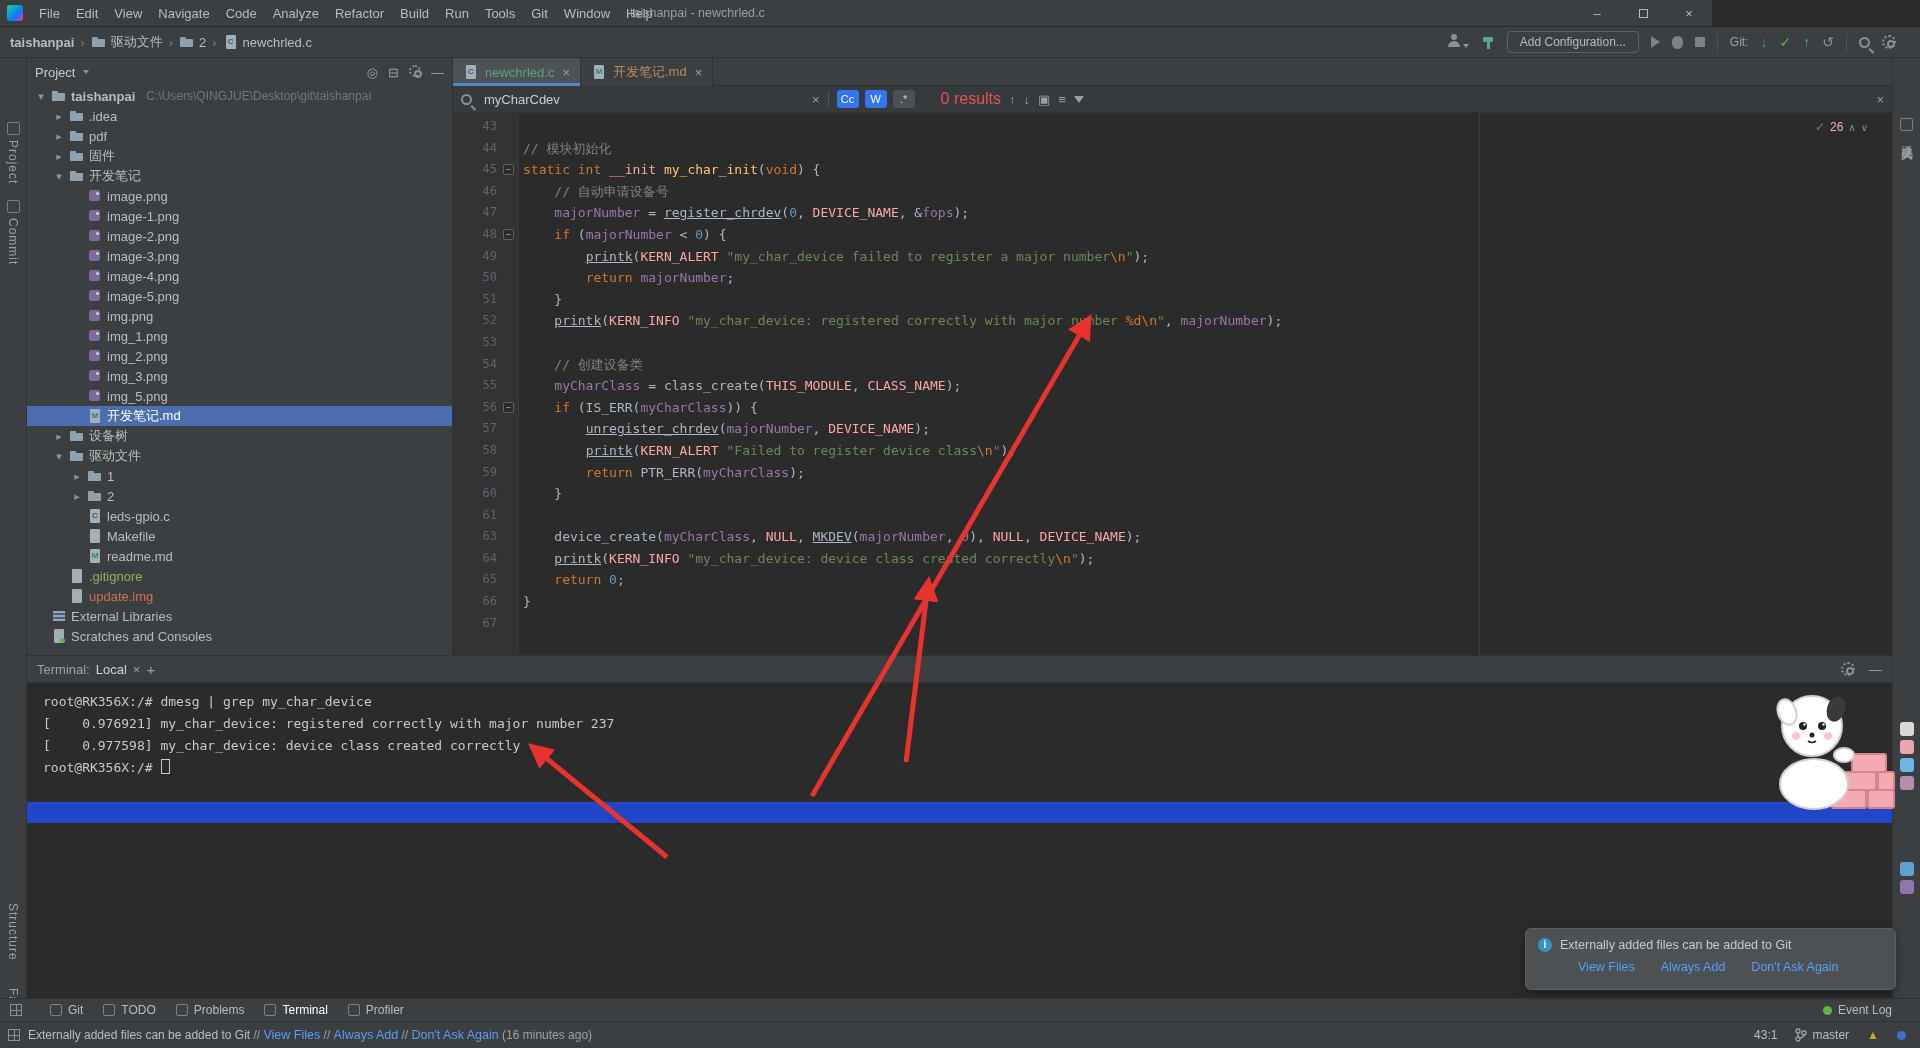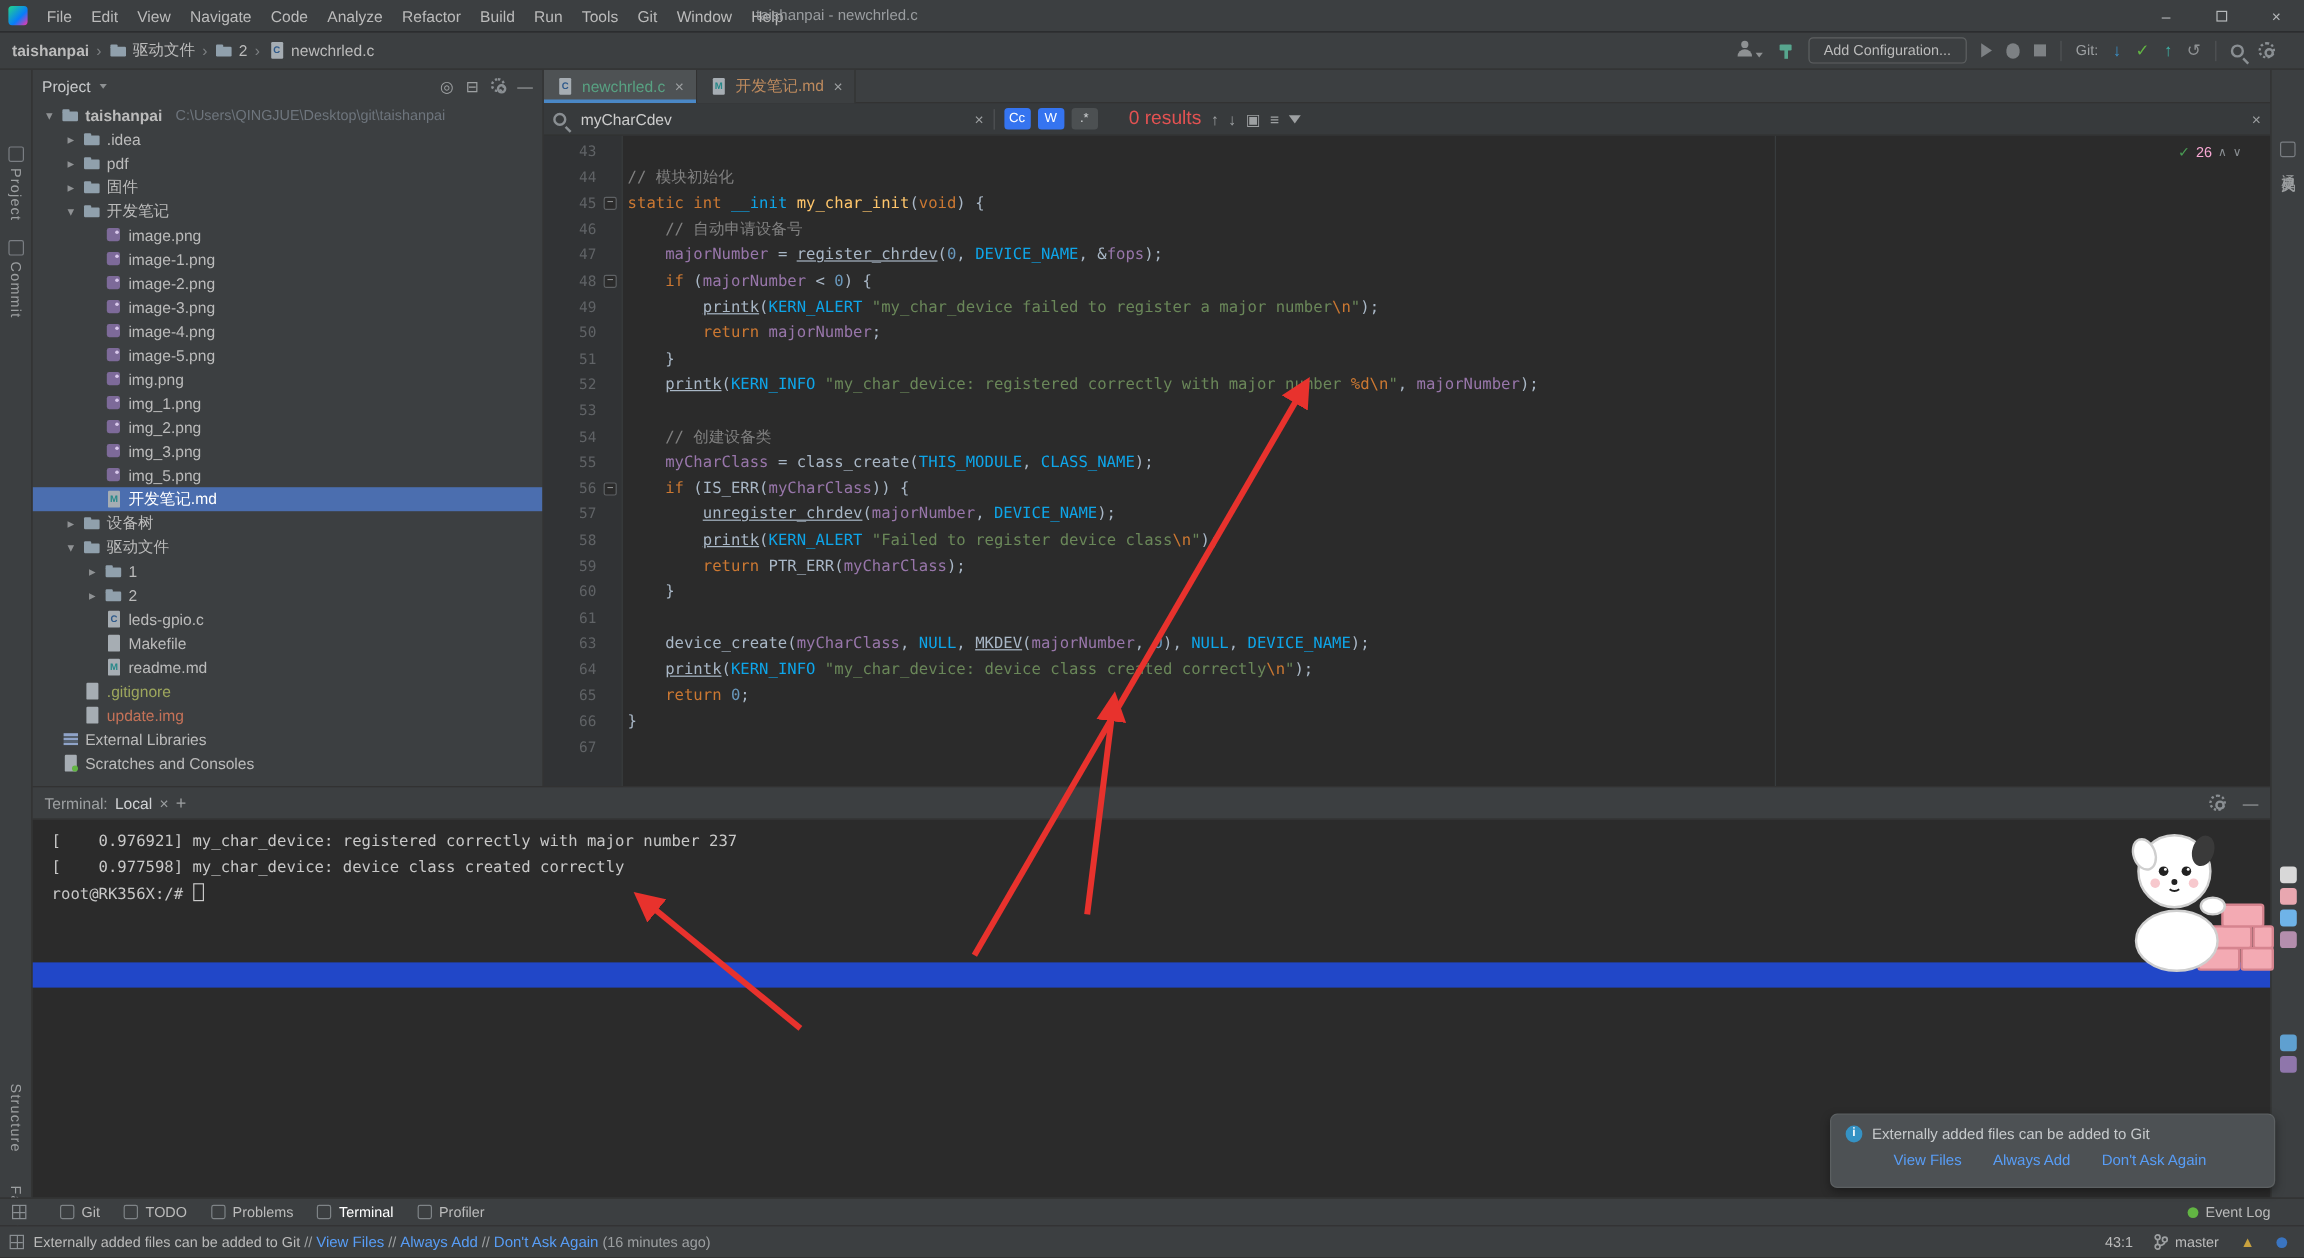--- a/index.html
+++ b/index.html
@@ -1,21 +1,21 @@
 <!DOCTYPE html>
 <html><head>
 <meta charset="utf-8">
 <style>
   *{margin:0;padding:0;box-sizing:border-box}
   html,body{width:1920px;height:1048px;overflow:hidden;background:#2b2b2b;
     font-family:"Liberation Sans",sans-serif;color:#bbbbbb;font-size:13px;position:relative}
   .bold{font-weight:bold}
 
   
-  #titlebar{position:absolute;left:0;top:0;width:1920px;height:27px;background:#3c3f41;
+  #titlebar{position:absolute;left:0;top:0;width:1712px;height:27px;background:#3c3f41;
     border-bottom:1px solid #282a2c;display:flex;align-items:center;z-index:10}
   #app-icon{width:16px;height:16px;margin:0 8px 0 7px;border-radius:3px;
     background:linear-gradient(135deg,#21d789 0%,#087cfa 60%,#fc31aa 100%);flex:none}
   .menu-item{padding:0 8px;line-height:27px;color:#bbbbbb;cursor:default}
   #win-title{position:absolute;left:630px;top:0;line-height:27px;color:#9a9da0;font-size:12.5px}
   #win-controls{position:absolute;right:0;top:0;height:27px;display:flex}
   .win-btn{width:46px;height:27px;display:flex;align-items:center;justify-content:center;color:#b6b9bb;font-size:13px}
   .win-sq{width:9px;height:9px;border:1px solid #b6b9bb;display:inline-block}
 
   
@@ -95,21 +95,21 @@
 
   #code-wrap{position:relative;height:542px;overflow:hidden;font-family:"DejaVu Sans Mono",monospace;font-size:13px}
   #gutter-bg{position:absolute;left:0;top:0;width:66px;height:100%;background:#313335;border-right:1px solid #393c3e}
   #margin-guide{position:absolute;left:1026px;top:0;width:1px;height:100%;background:#383c3e}
   #code{position:relative;padding-top:3px}
   .code-line{position:relative;height:21.6px;line-height:21.6px;padding-left:70px;white-space:pre}
   .lnum{position:absolute;left:0;top:0;width:44px;text-align:right;color:#606366;font-size:12px}
   .fold{position:absolute;left:50px;top:5px;width:11px;height:11px;border:1px solid #5e6164;border-radius:2px;
     font-size:9px;line-height:9px;text-align:center;color:#9da0a2;background:#2b2b2b}
   .t-p{color:#a9b7c6}.t-kw{color:#cc7832}.t-com{color:#808080}.t-str{color:#6a8759}
-  .t-esc{color:#cc7832}.t-num{color:#6897bb}.t-mac{color:#0ea5e9}.t-var{color:#9876aa}
+  .t-esc{color:#cc7832}.t-num{color:#6897bb}.t-mac{color:#fca5a5}.t-var{color:#9876aa}
   .t-fn{color:#ffc66b}.t-und{color:#a9b7c6;text-decoration:underline}
   #inspect-widget{position:absolute;right:24px;top:62px;display:flex;align-items:center;gap:5px;font-size:12px;z-index:6}
   #inspect-widget .chk{color:#499c54}
   #inspect-widget .cnt{color:#f9a8d4}
   #inspect-widget .chev{color:#8a8f93;font-size:10px}
 
   
   #terminal-panel{position:absolute;left:27px;top:655px;width:1865px;height:343px;background:#2b2b2b;border-top:1px solid #323232;z-index:3}
   #term-header{height:27px;background:#3c3f41;border-bottom:1px solid #323232;display:flex;align-items:center;padding:0 10px;}
   #term-tab{display:flex;align-items:center;gap:6px;color:#d0d2d4;padding:0 6px}
@@ -485,20 +485,21 @@
       <span style="color:#9da0a2">×</span>
     </span>
     <span style="color:#9da0a2;font-size:15px">+</span>
     <span class="right">
       <span class="gear"></span>
       <span>—</span>
     </span>
   </div>
   <div style="position:relative">
     <div id="term-lines">
+        <div class="term-line">root@RK356X:/# dmesg | grep my_char_device</div>
         <div class="term-line">[    0.976921] my_char_device: registered correctly with major number 237</div>
         <div class="term-line">[    0.977598] my_char_device: device class created correctly</div>
         <div class="term-line">root@RK356X:/# <span class="cursor"></span></div>
       </div>
     <div id="term-selection" style="background: rgb(33, 71, 200);"></div>
   </div>
 </div>
 
 <div id="notification">
   <div id="notif-row1">

